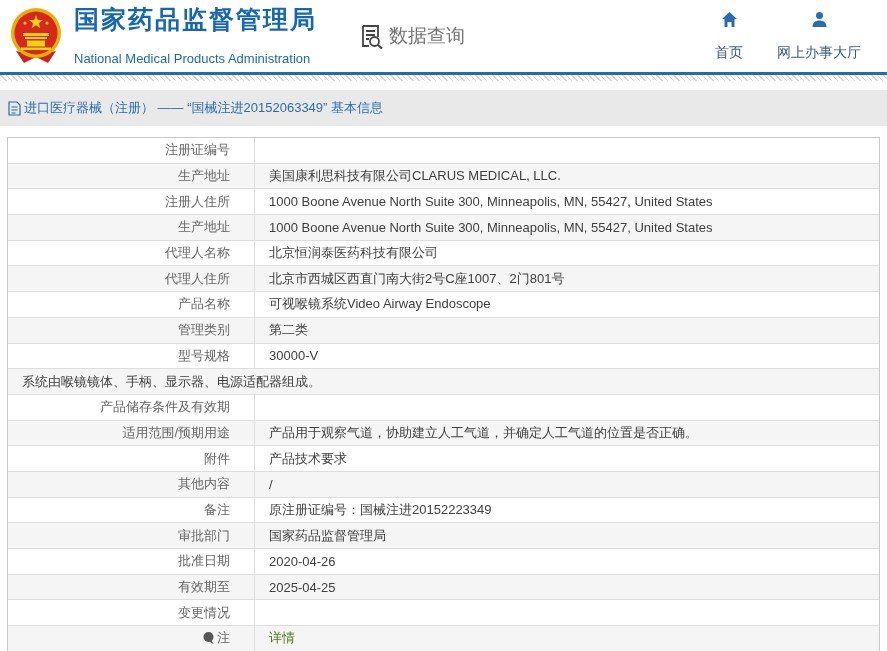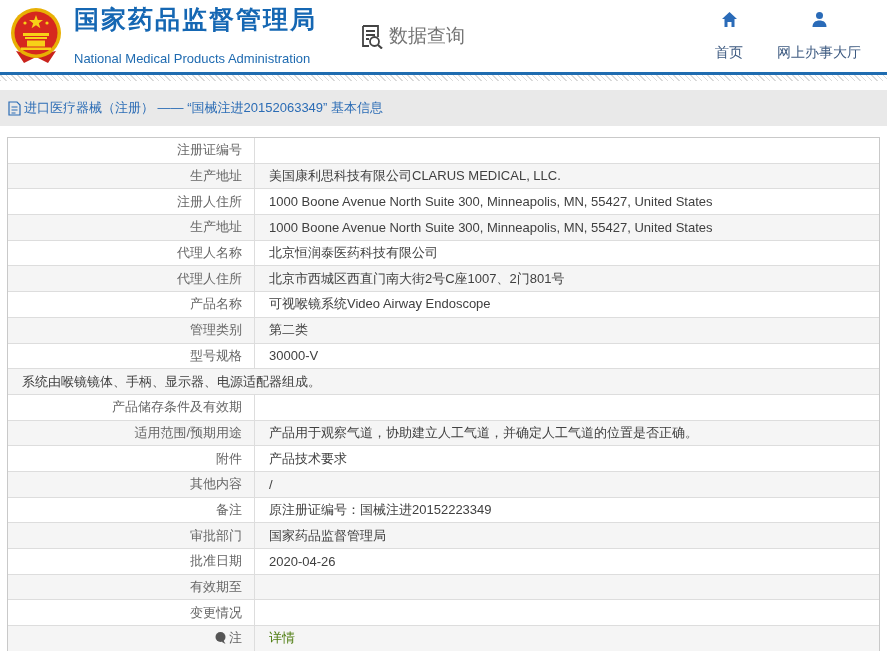--- a/index.html
+++ b/index.html
@@ -103,21 +103,21 @@
     border-bottom: 1px solid #ddd;
     background: #ffffff;
   }
   .row:nth-child(even) { background: #f5f5f5; }
   .cell-label {
     width: 247px;
     flex: 0 0 auto;
     display: flex;
     align-items: center;
     justify-content: flex-end;
-    padding-right: 12px;
+    padding-right: 24px;
     border-right: 1px solid #ddd;
     font-size: 13px;
     color: #666;
     white-space: nowrap;
   }
   .cell-value {
     flex: 1;
     display: flex;
     align-items: center;
     padding-left: 14px;
@@ -257,20 +257,21 @@
   <div class="row">
     <div class="cell-label">审批部门</div>
     <div class="cell-value">国家药品监督管理局</div>
   </div>
   <div class="row">
     <div class="cell-label">批准日期</div>
     <div class="cell-value">2020-04-26</div>
   </div>
   <div class="row">
     <div class="cell-label">有效期至</div>
+    <div class="cell-value">2025-04-25</div>
   </div>
   <div class="row">
     <div class="cell-label">变更情况</div>
     <div class="cell-value"></div>
   </div>
   <div class="row">
     <div class="cell-label">
       <svg class="note-icon" viewBox="0 0 12 14">
         <circle cx="5.5" cy="6" r="5" fill="#555"></circle>
         <path d="M8.5 9.5 L10.5 13 L6.5 10.8 Z" fill="#555"></path>

